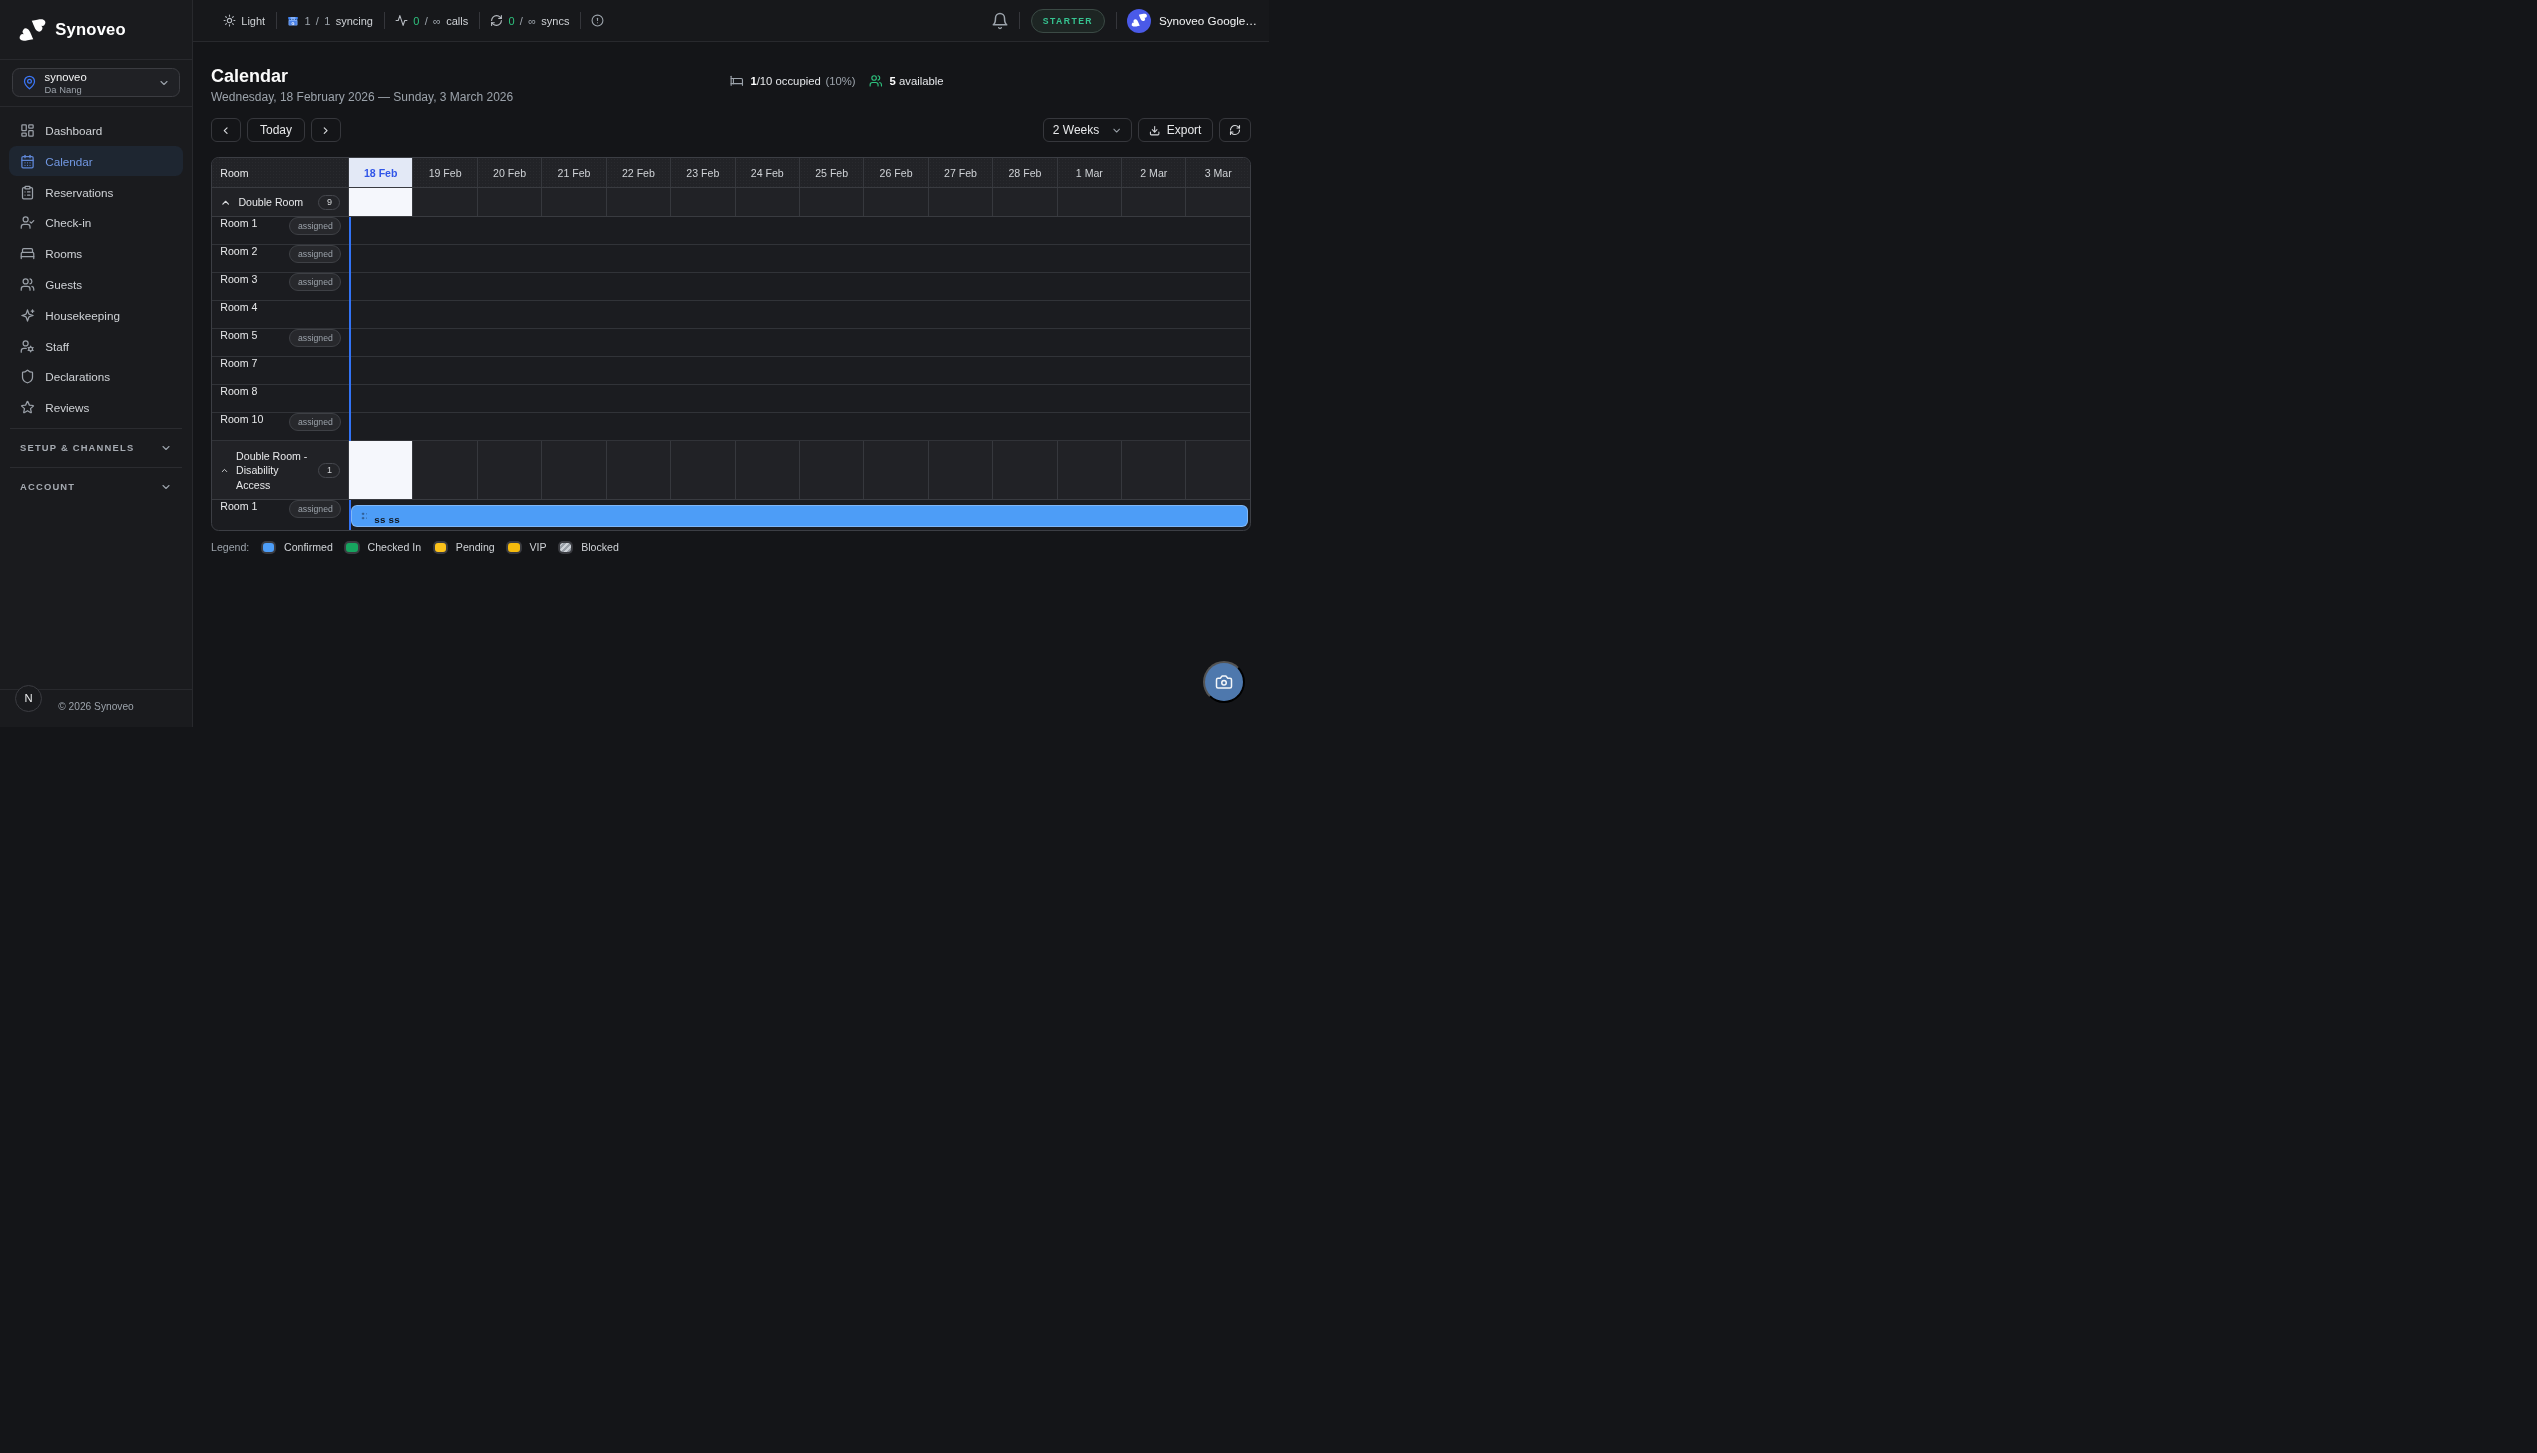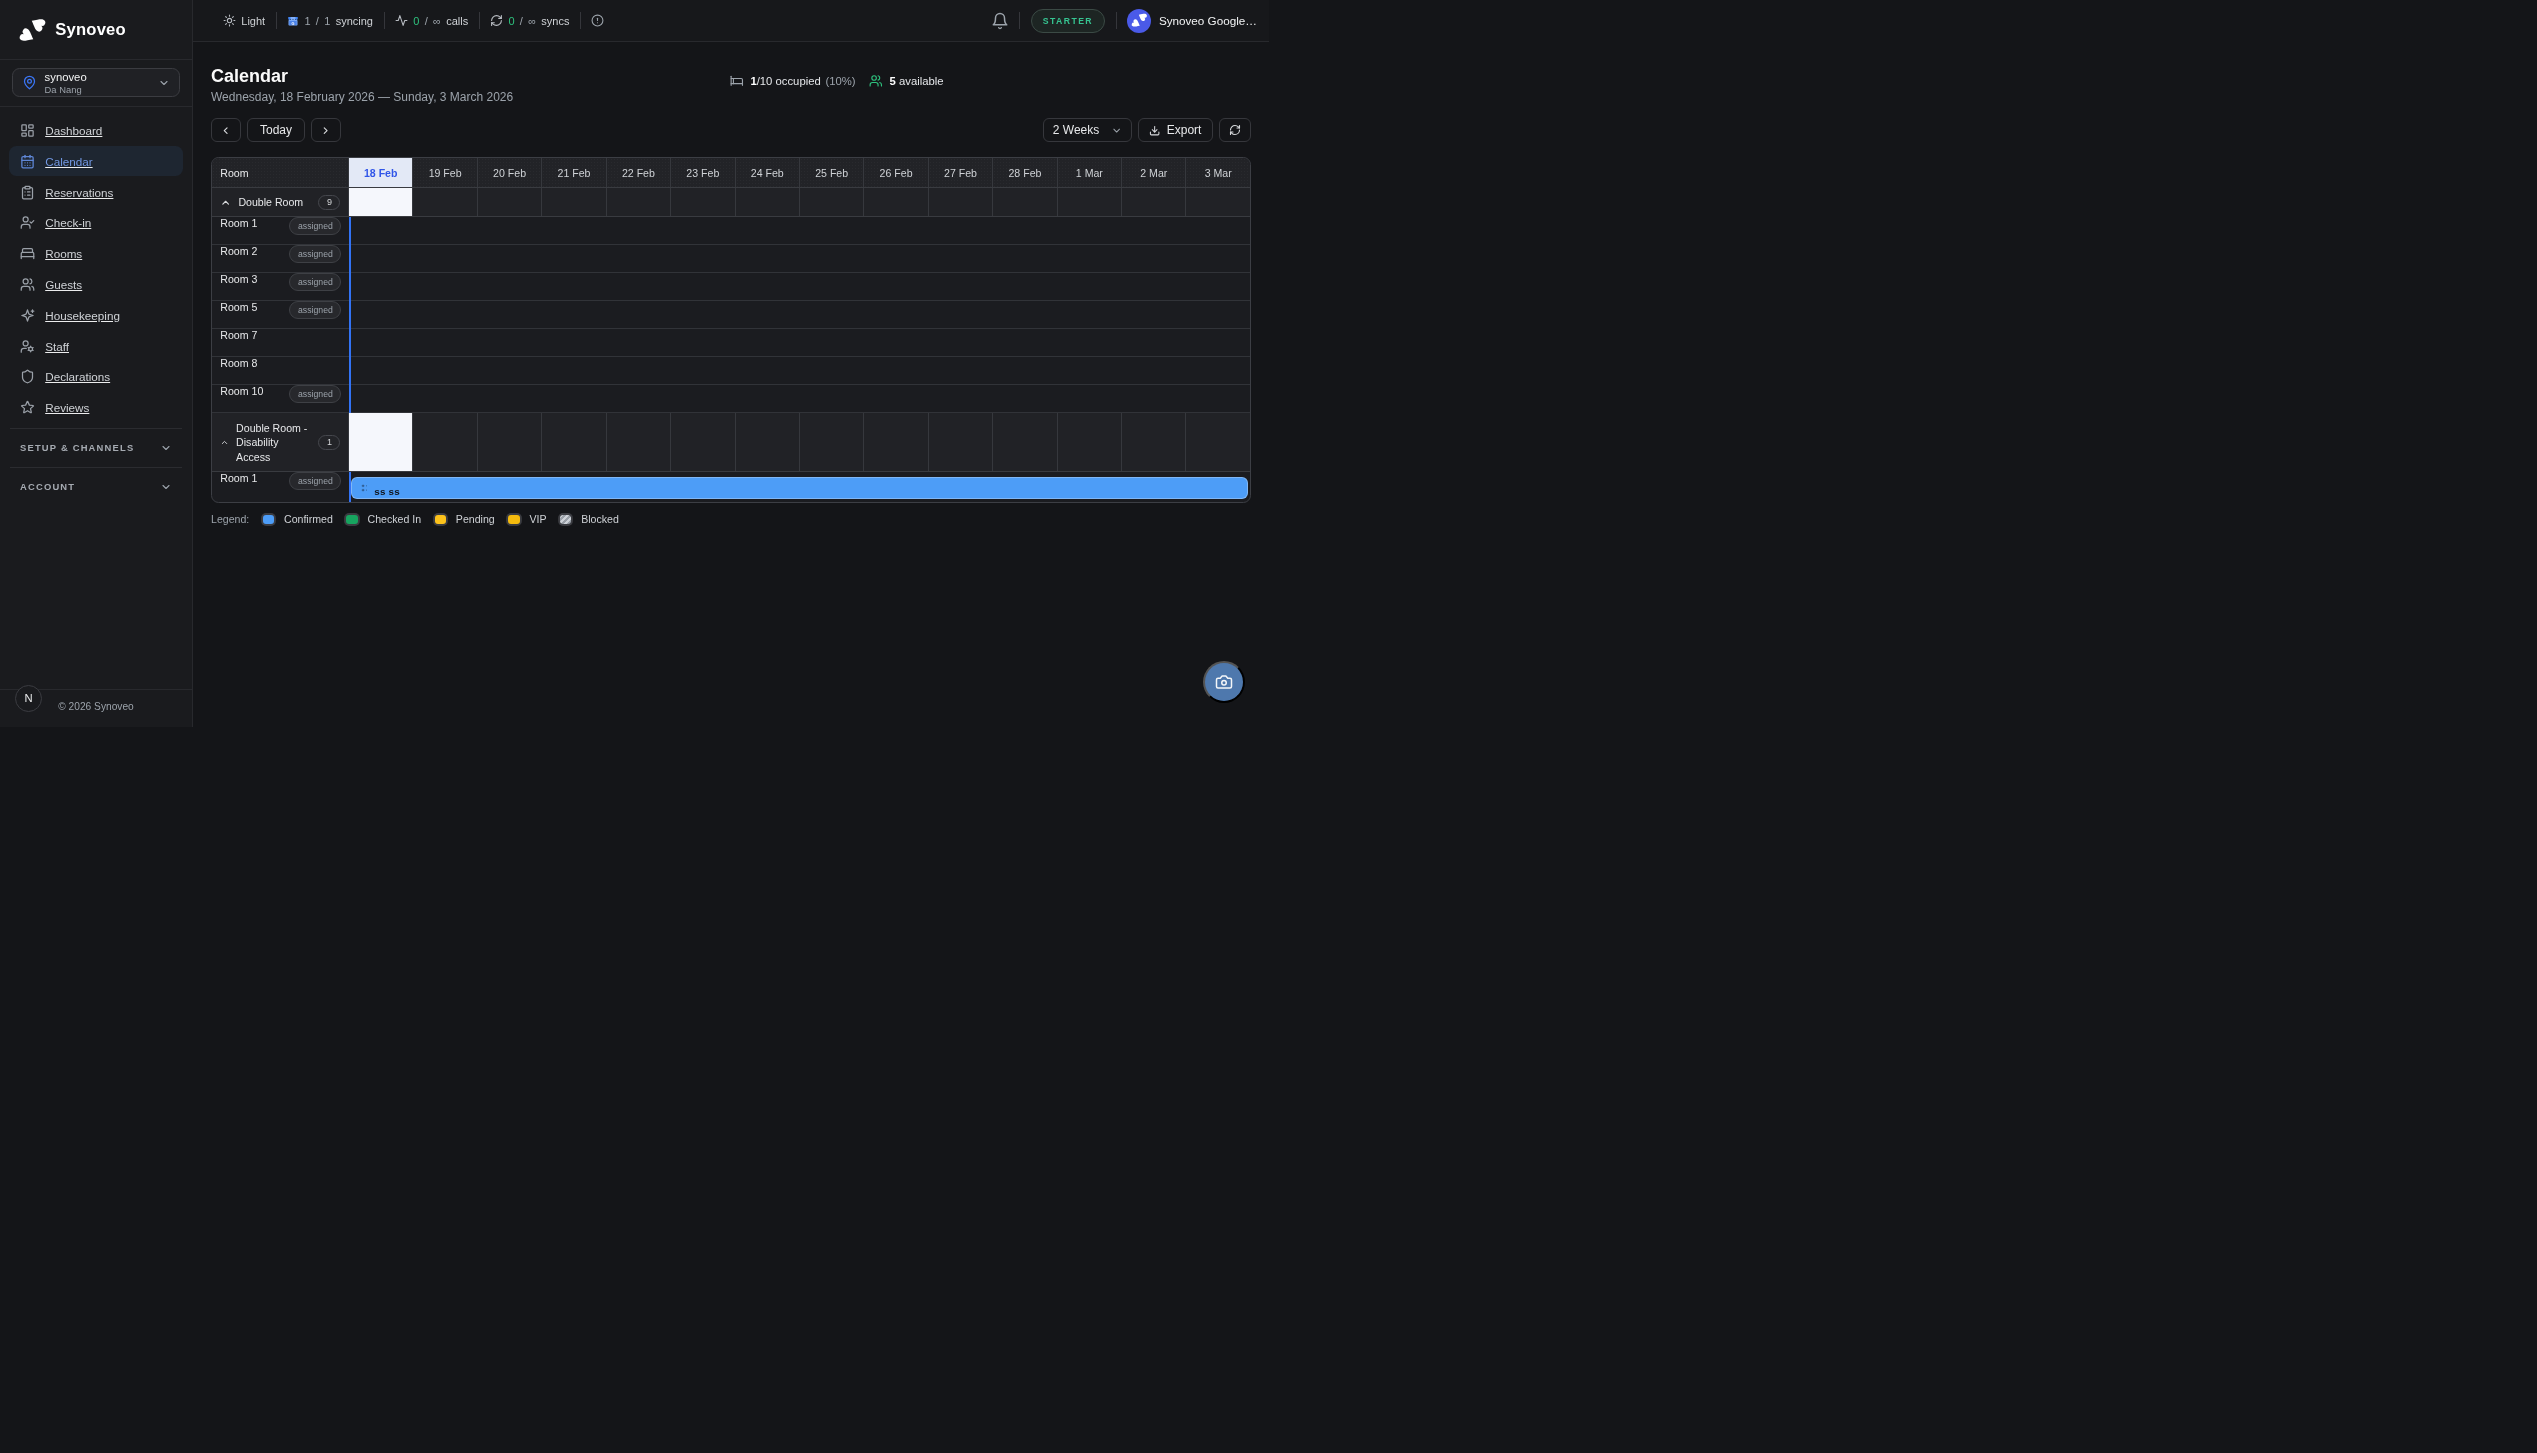--- a/index.html
+++ b/index.html
@@ -25,21 +25,21 @@
   .prop-box {
     border:0.8px solid #3b3c41; border-radius:7.6px; background:#202125;
     display:flex; align-items:center; gap:7.6px; padding:3.8px 9px; height:29px; cursor:pointer;
   }
   .prop-ic { width:15px; height:15px; color:#3b76f6; flex:0 0 15px; }
   .prop-texts { display:flex; flex-direction:column; line-height:1.25; min-width:0; }
   .prop-name { font-size:11.3px; font-weight:500; color:#f2f3f4; }
   .prop-loc { font-size:9.4px; color:#9ca3ab; }
   .prop-chev { margin-left:auto; width:12px; height:12px; color:#9ca3ab; }
 
-  nav { padding:9px 9px 4.5px 9px;text-decoration:underline; }
+  nav { padding:9px 9px 4.5px 9px; }
   .nav-item {
     display:flex; align-items:center; gap:10.6px; height:30px; margin-bottom:0.8px;
     padding:0 10.6px; border-radius:7.6px; cursor:pointer;
     color:#cfd2d6; font-size:11.7px;
   }
   .nav-item .nico { width:15px; height:15px; color:#9aa0a8; flex:0 0 15px; }
   .nav-item.active { background:#1e2631; color:#7298e3; }
   .nav-item.active .nico { color:#5f87d7; }
 
   .side-section {
@@ -551,20 +551,27 @@
       </div>
       <div class="grow room-row">
         <div class="gcol-label">
           <span class="room-name">Room 3</span>
           <span class="assigned-badge">assigned</span>
         </div>
         <div class="room-lane"></div>
       </div>
       <div class="grow room-row">
         <div class="gcol-label">
+          <span class="room-name">Room 4</span>
+
+        </div>
+        <div class="room-lane"></div>
+      </div>
+      <div class="grow room-row">
+        <div class="gcol-label">
           <span class="room-name">Room 5</span>
           <span class="assigned-badge">assigned</span>
         </div>
         <div class="room-lane"></div>
       </div>
       <div class="grow room-row">
         <div class="gcol-label">
           <span class="room-name">Room 7</span>
 
         </div>

